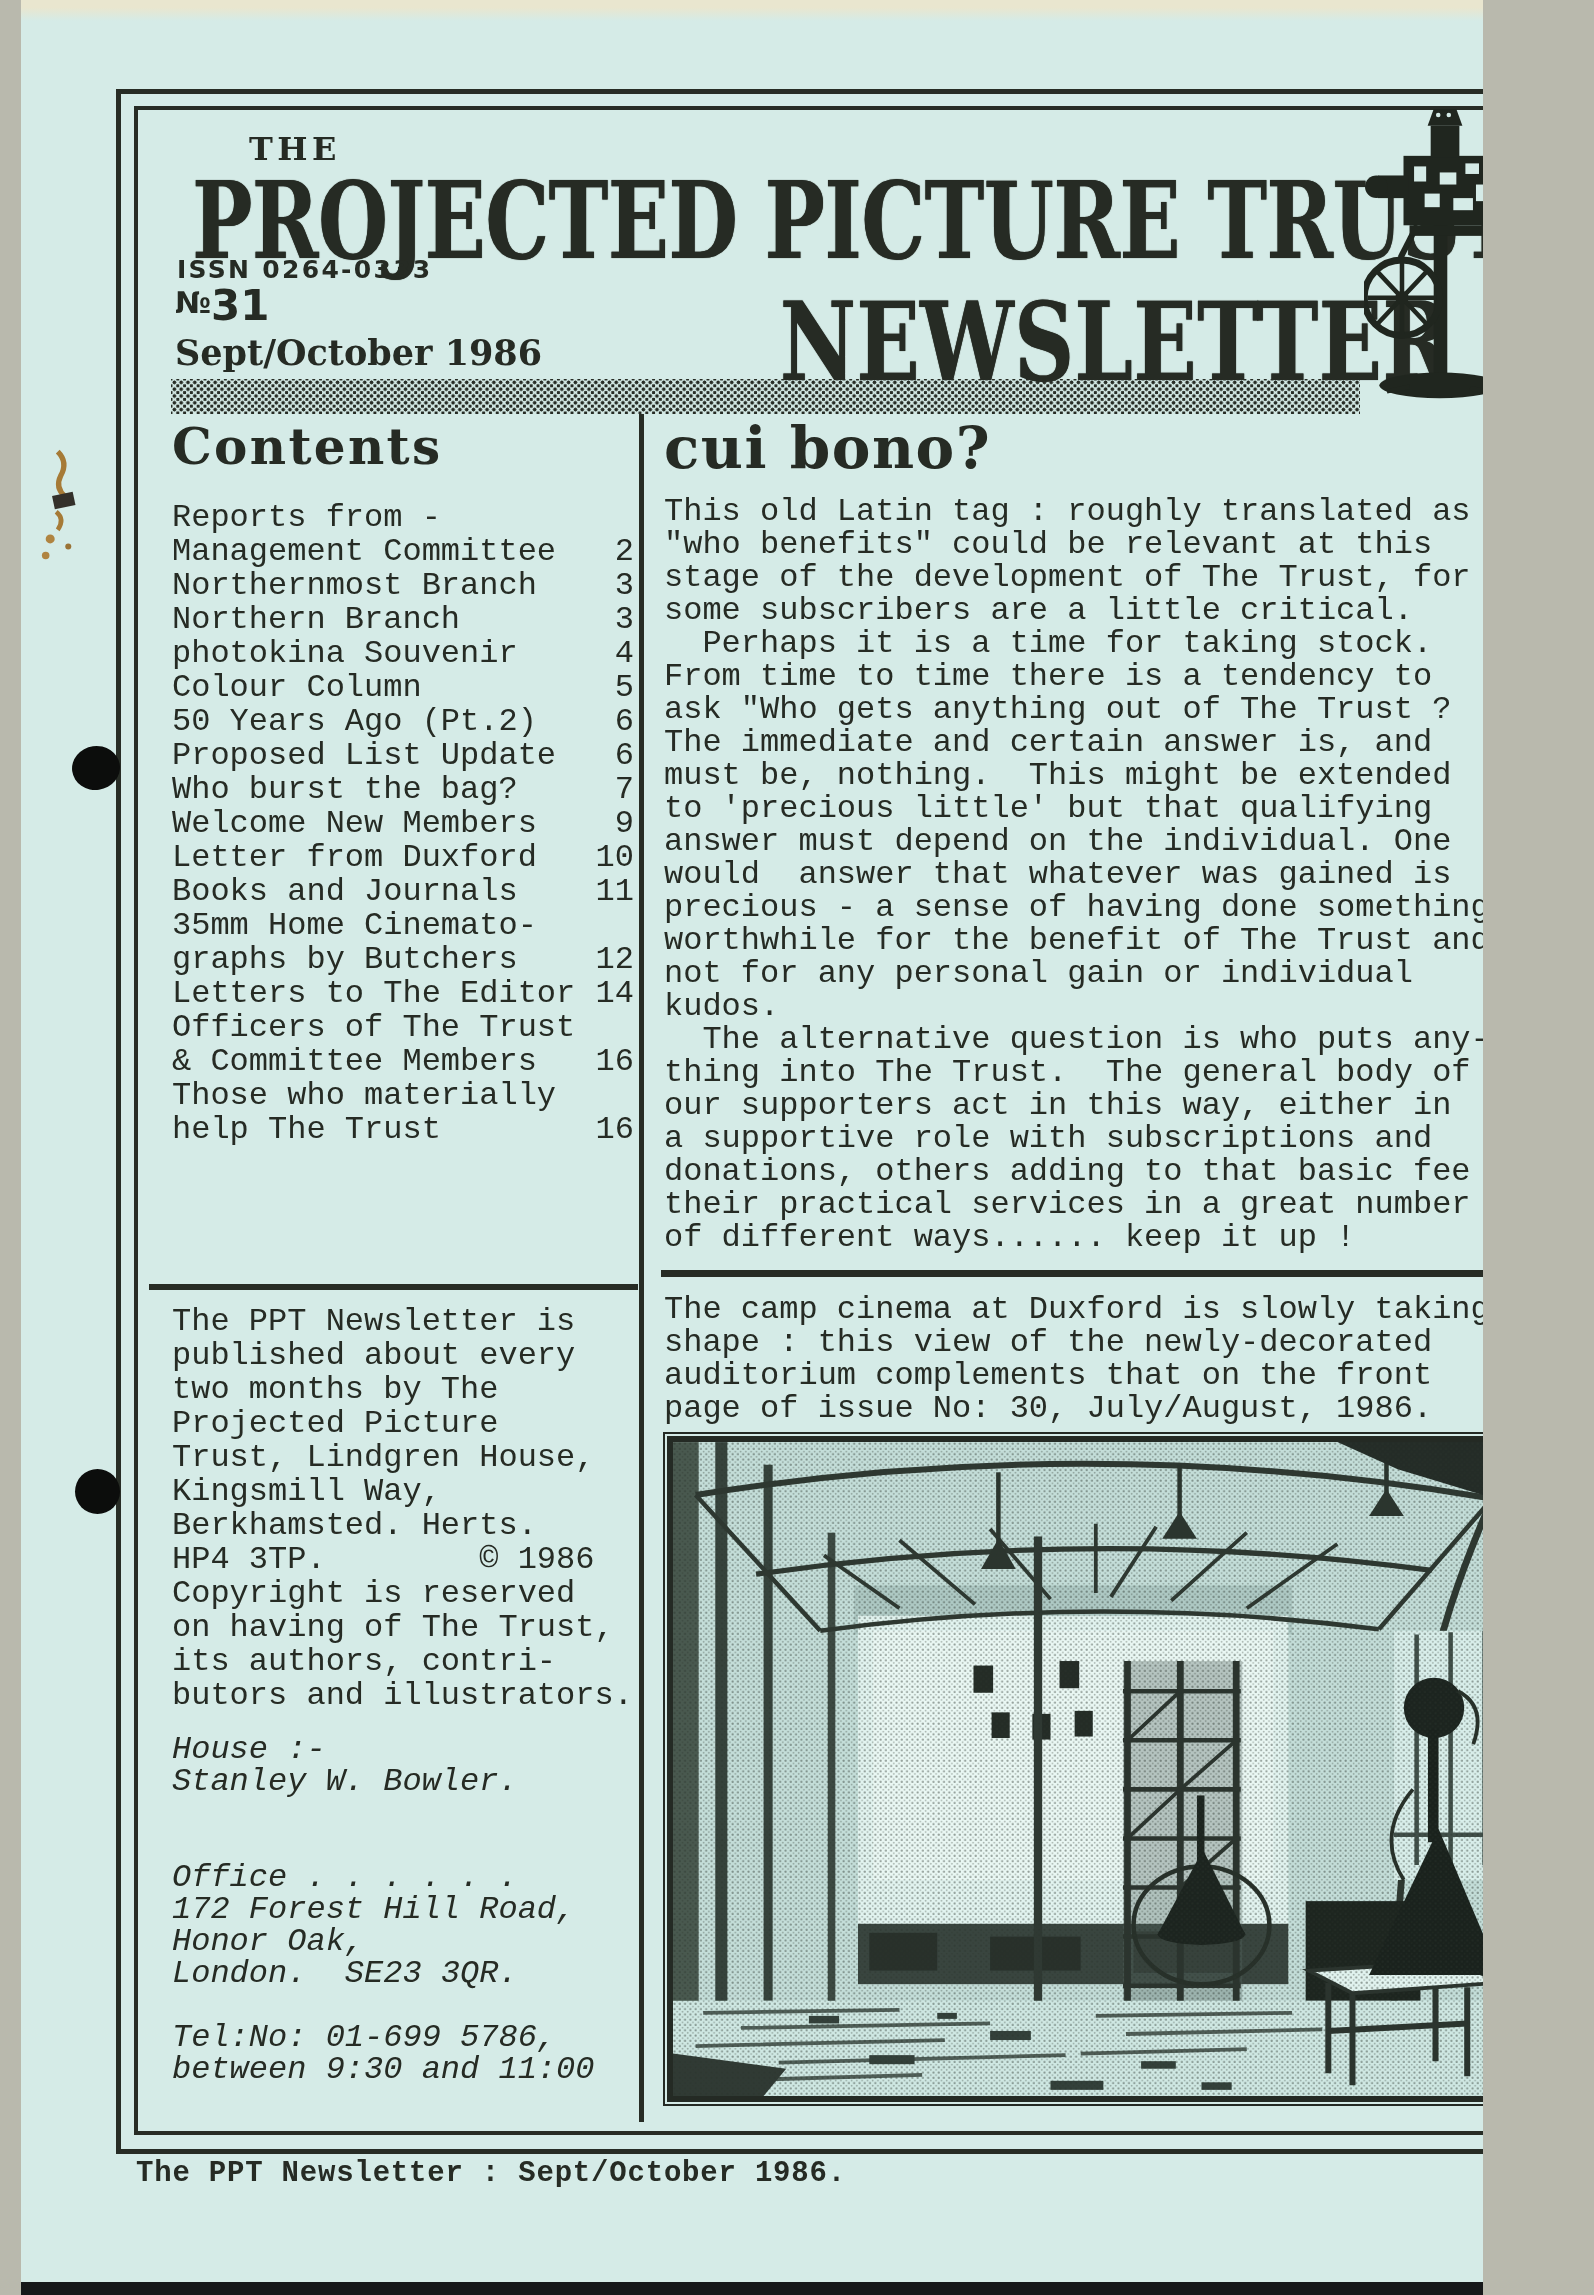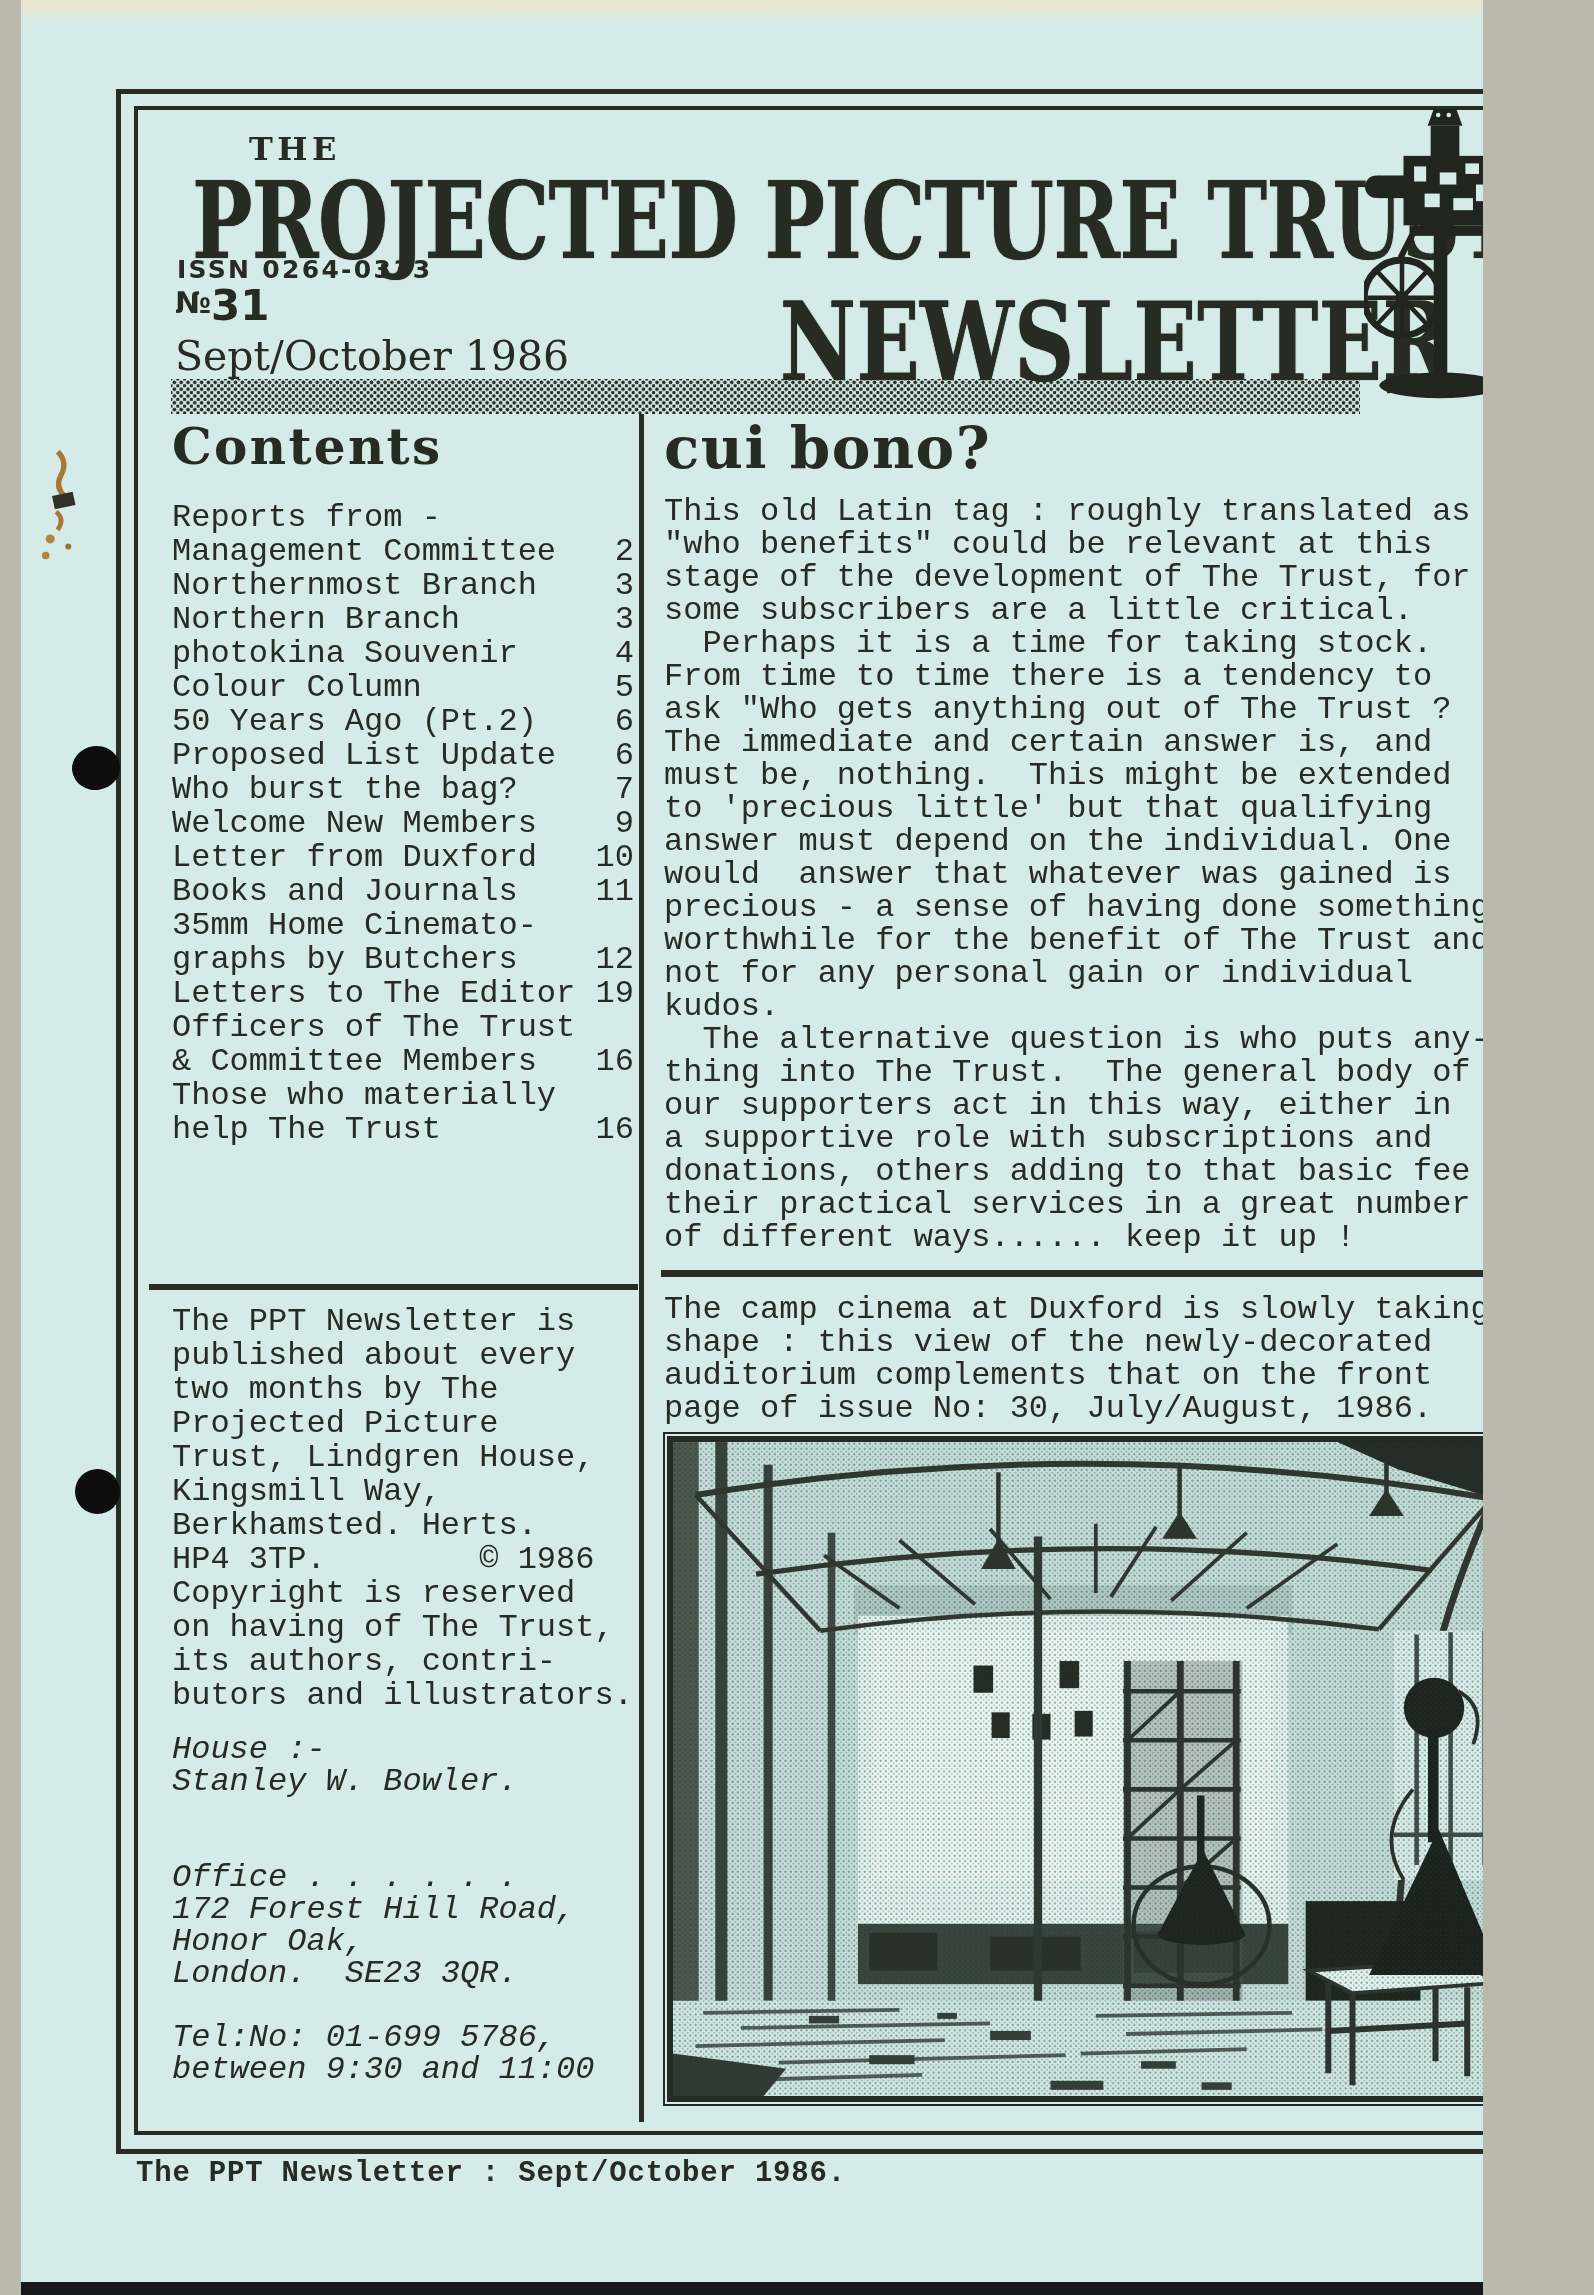--- a/index.html
+++ b/index.html
@@ -23,21 +23,21 @@
           white-space:nowrap;transform:scale(1.02,1.34);transform-origin:top left;letter-spacing:-0.8px;
           text-shadow:0 0 0.8px #262b24;}
   .title2{left:770px;top:278px;width:559px;text-align:right;font-family:"DejaVu Serif",serif;font-weight:bold;
           font-size:82px;white-space:nowrap;transform:scale(1.02,1.32);transform-origin:top right;
           text-shadow:0 0 0.8px #262b24;}
   .issn{left:156px;top:255px;font-family:"DejaVu Sans","Liberation Sans",sans-serif;font-weight:bold;
         font-size:25px;letter-spacing:2.3px;}
   .issue{left:154px;top:285px;font-family:"DejaVu Sans","Liberation Sans",sans-serif;font-weight:bold;}
   .issue .numero{font-size:30px;vertical-align:top;}
   .issue .num{font-size:42px;line-height:1;}
-  .date{left:154px;top:332px;font-family:"DejaVu Serif",serif;font-weight:normal;font-size:41px;}
+  .date{left:154px;top:332px;font-family:"DejaVu Serif",serif;font-weight:bold;font-size:35px;}
   .dotted-band{left:150px;top:379px;width:1189px;height:35px;
      background-image:radial-gradient(circle,#272c25 1.7px,rgba(0,0,0,0) 2.2px),
                       radial-gradient(circle,#272c25 1.5px,rgba(0,0,0,0) 2px);
      background-size:6.8px 6.8px,6.8px 6.8px;background-position:0 0,3.4px 3.4px;}
   .projector{left:1343px;top:103px;}
   
   .divider{left:618px;top:414px;width:5.3px;height:1708px;background:#272c25;}
   .toc-heading{left:151px;top:417px;font-family:"DejaVu Serif",serif;font-weight:bold;font-size:50px;letter-spacing:2.3px;}
   .toc-rows{left:151px;top:501px;width:462px;font-size:32px;line-height:34px;}
   .toc-row{display:flex;justify-content:space-between;white-space:pre;}
@@ -181,21 +181,21 @@
     <span class="toc-page"></span>
   </div>
 
   <div class="toc-row">
     <span class="toc-label">graphs by Butchers</span>
     <span class="toc-page">12</span>
   </div>
 
   <div class="toc-row">
     <span class="toc-label">Letters to The Editor</span>
-    <span class="toc-page">19</span>
+    <span class="toc-page">14</span>
   </div>
 
   <div class="toc-row">
     <span class="toc-label">Officers of The Trust</span>
     <span class="toc-page"></span>
   </div>
 
   <div class="toc-row">
     <span class="toc-label">&amp; Committee Members</span>
     <span class="toc-page">16</span>

